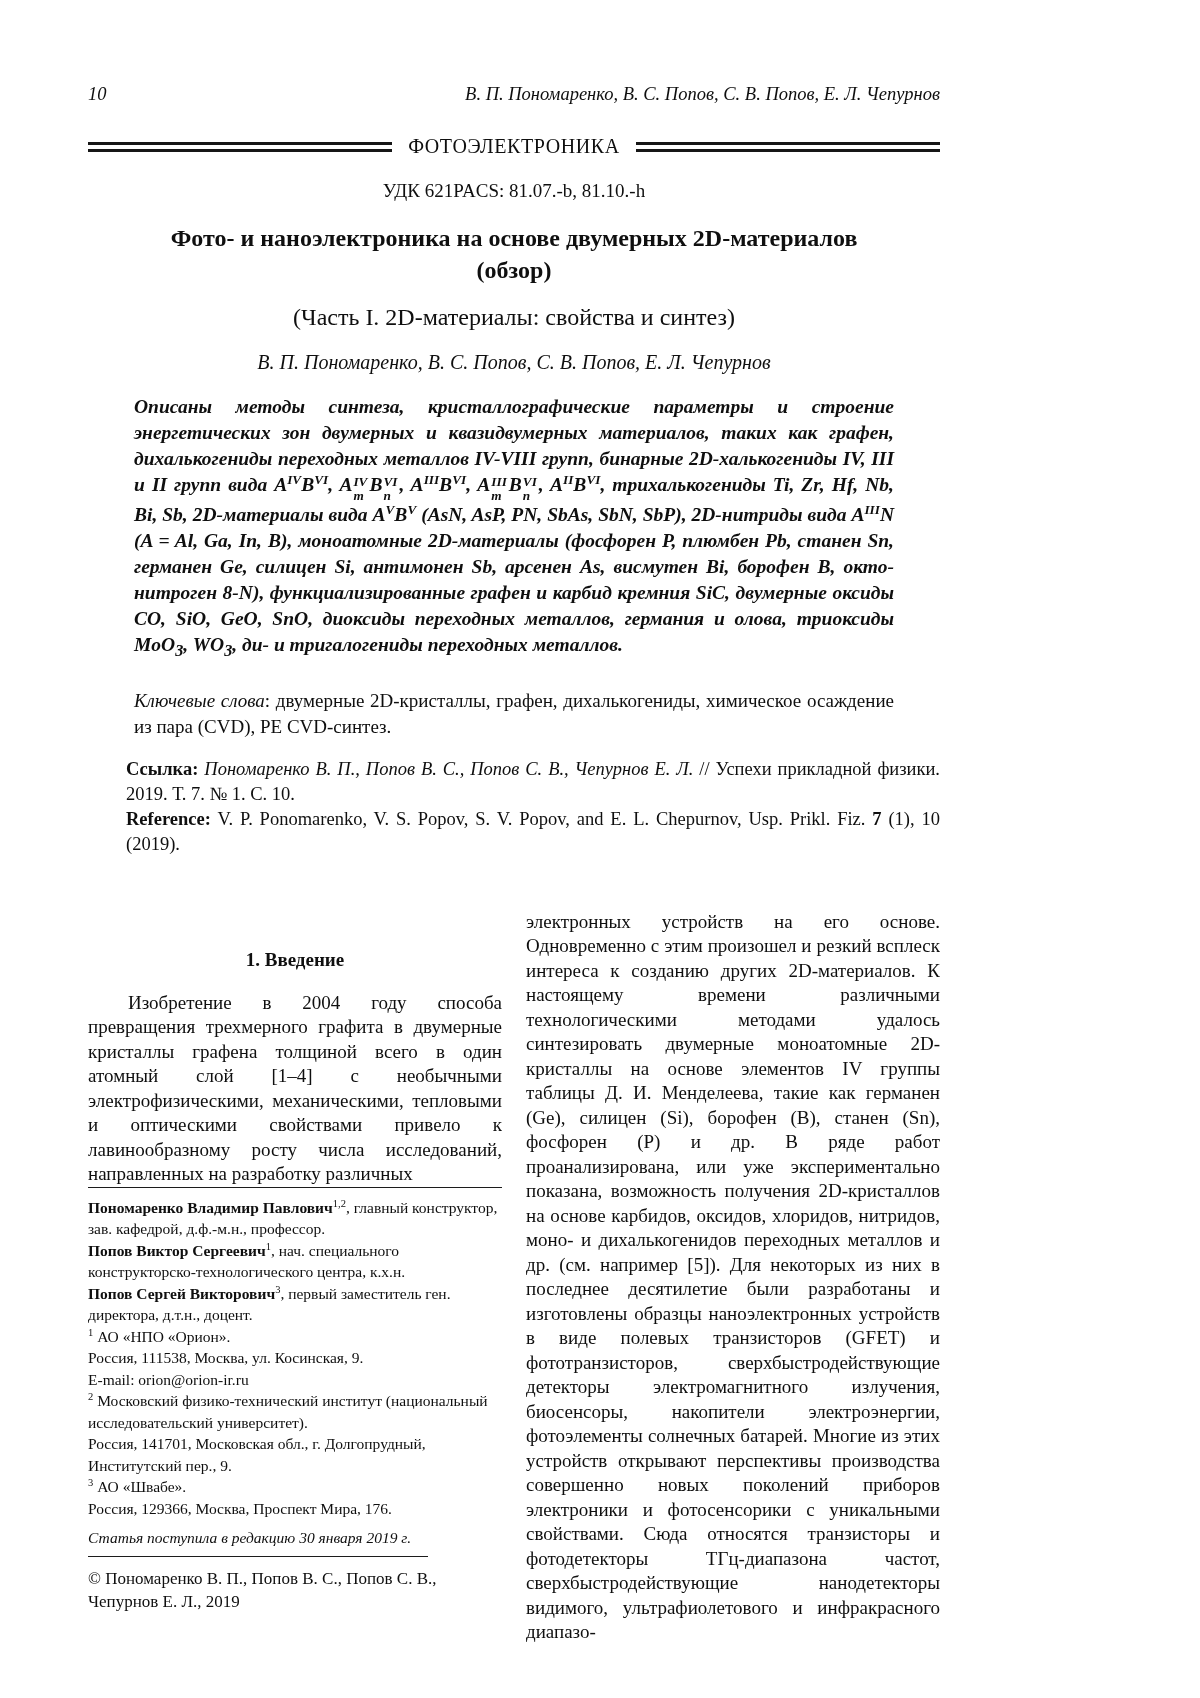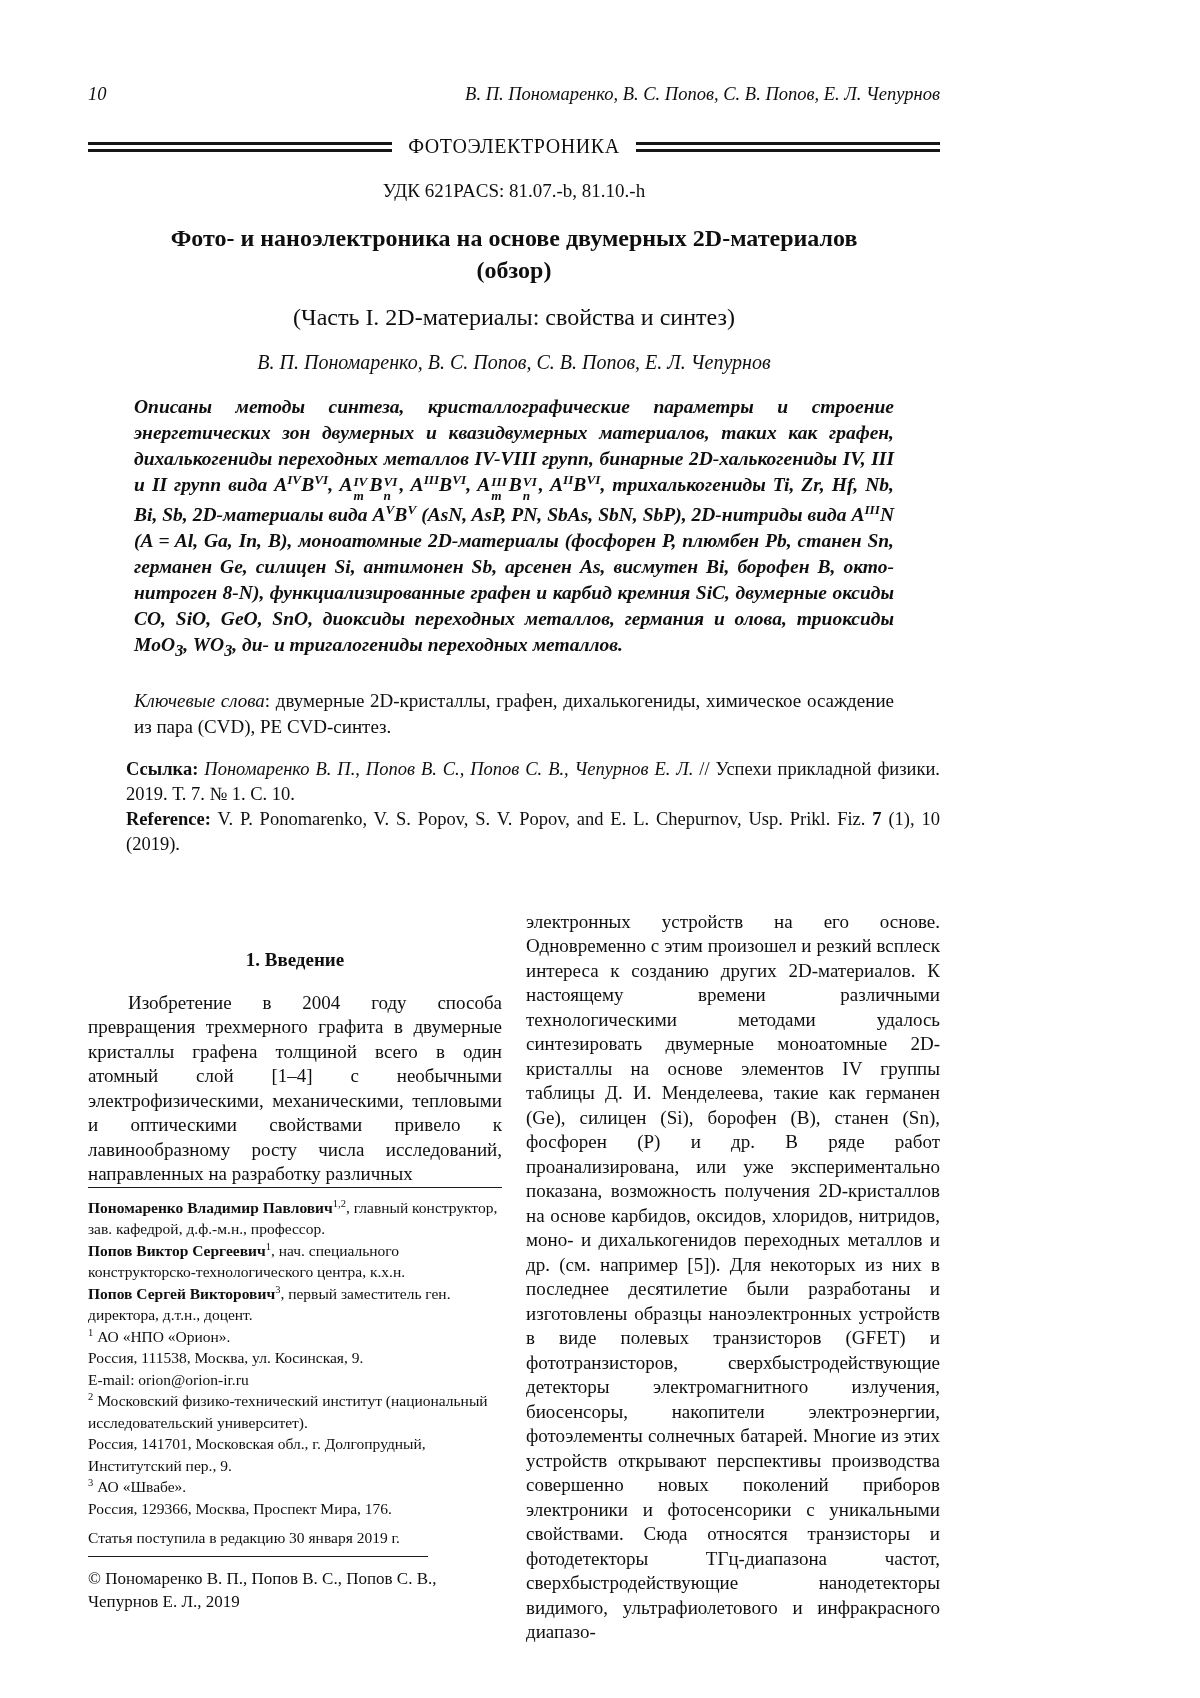--- a/index.html
+++ b/index.html
@@ -41,21 +41,21 @@
   .col-text{font-size:19px;line-height:24.5px;text-align:justify;}
   .intro-head{text-align:center;font-weight:bold;font-size:19px;margin:6px 0 18px;}
   .intro-para{margin:0;text-indent:40px;}
   .right-para{margin:0;}
 
   
   .footnotes{margin-top:auto;font-size:15.5px;line-height:21.5px;}
   .fn-rule{border-top:1.6px solid #1c1c1c;margin-bottom:9px;}
   .fn-line b{font-weight:bold;}
   sup{font-size:68%;line-height:0;}
-  .received{margin-top:8px;}
+  .received{font-style:italic;margin-top:8px;}
   .short-rule{width:340px;border-top:1.6px solid #1c1c1c;margin:7px 0 10px;}
   .copyright{font-size:17px;line-height:23px;}
 
   
   .stack{display:inline-block;vertical-align:-0.45em;text-align:left;margin:0 2px 0 1px;}
   .stack span{display:block;font-size:0.68em;line-height:1.05;}
 </style>
 </head>
 <body>
 

